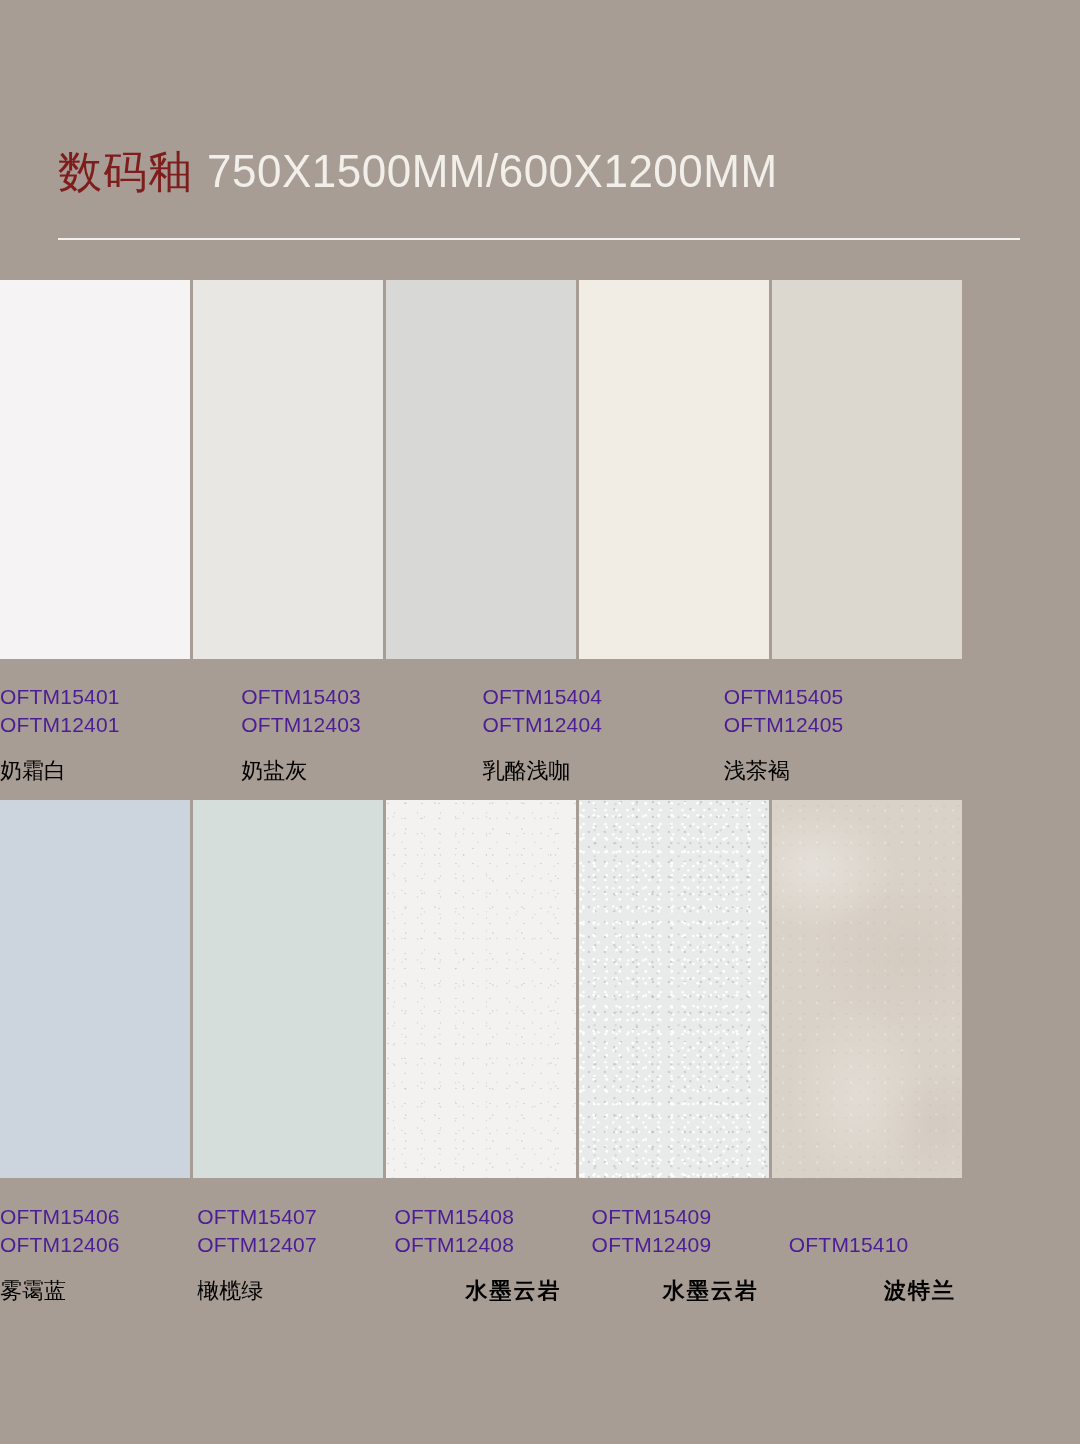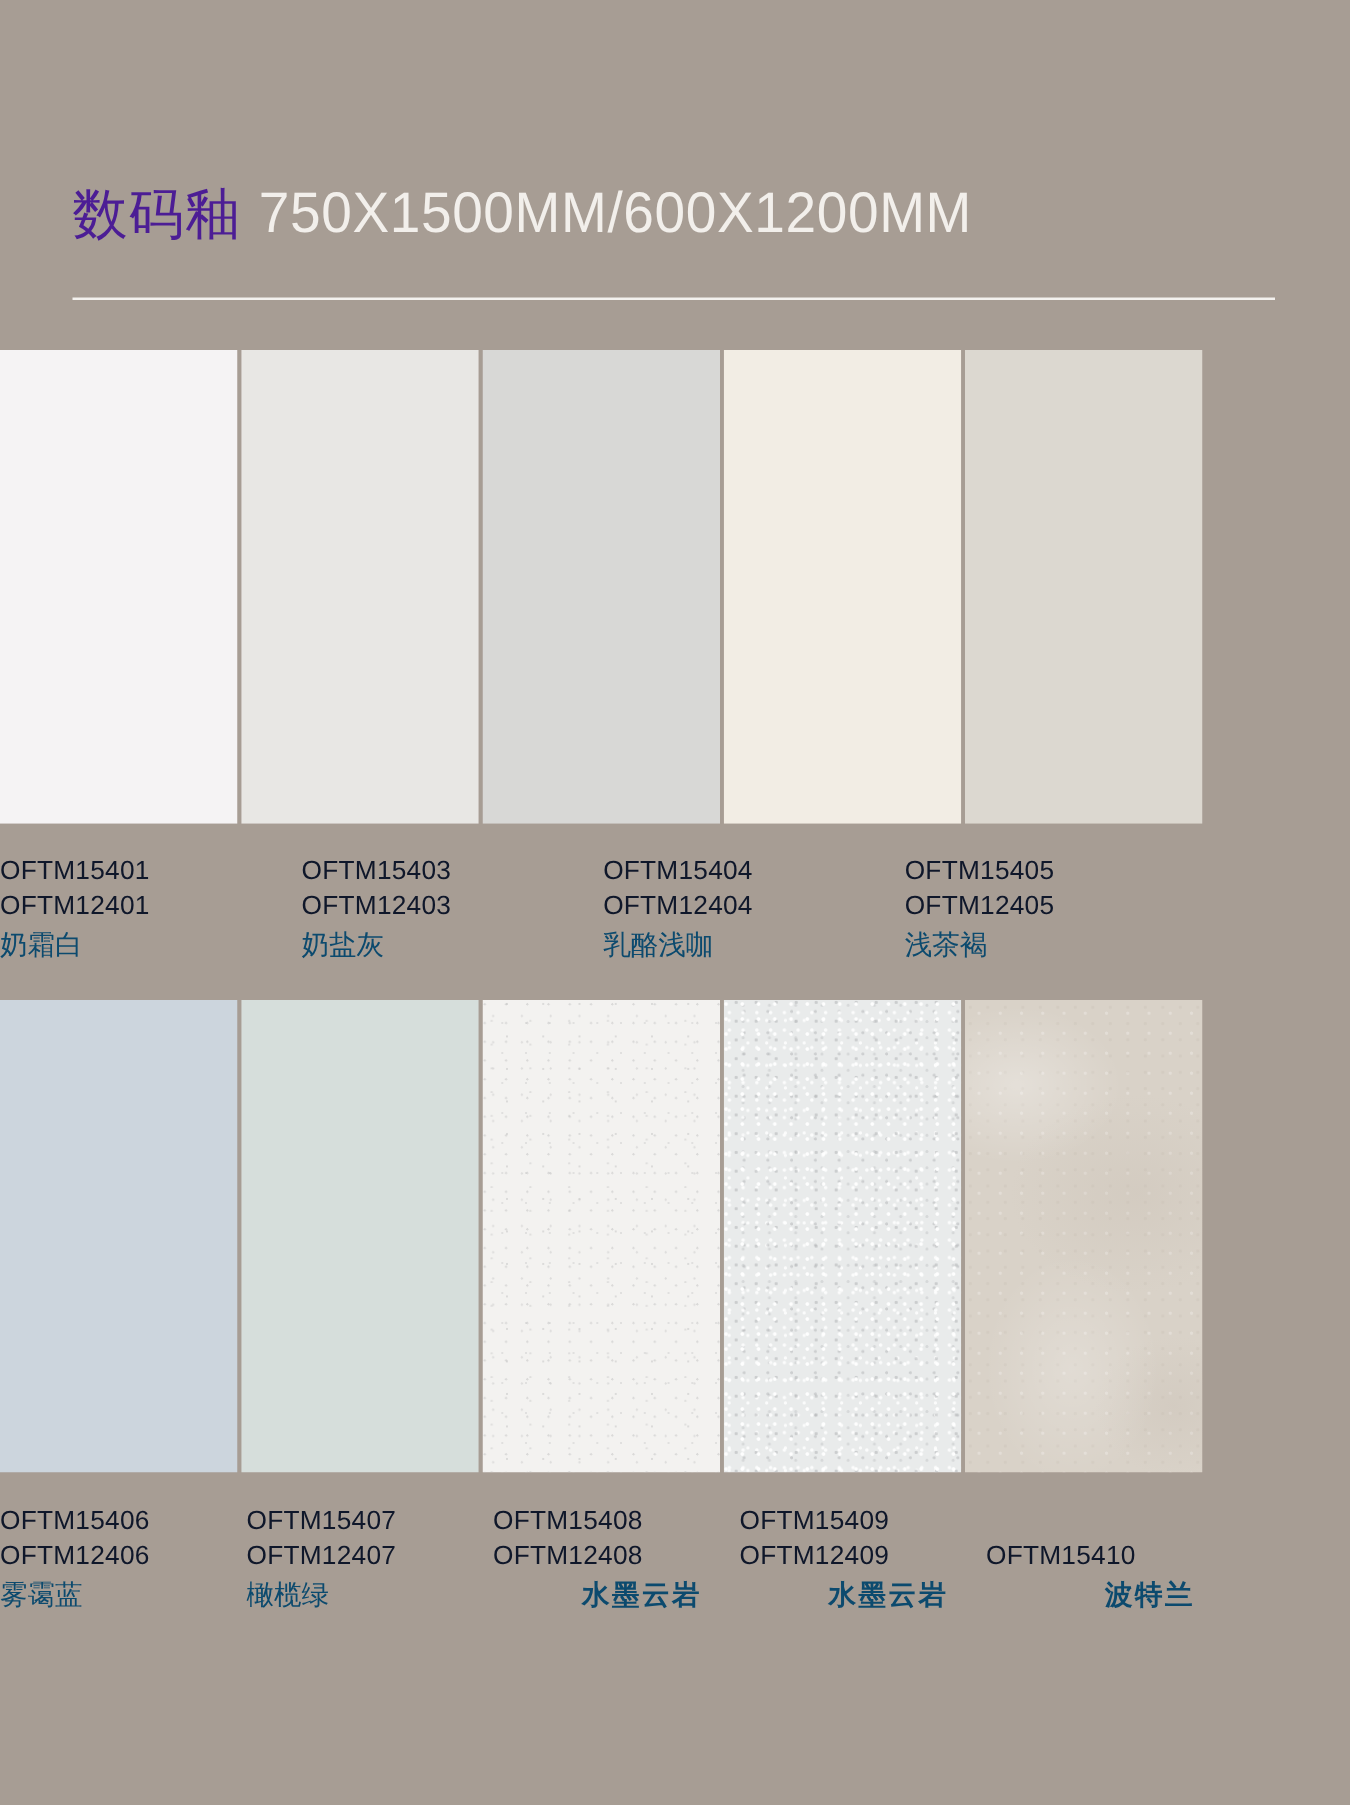--- a/index.html
+++ b/index.html
@@ -32,21 +32,21 @@
     color: #ffffff;
     line-height: 1;
     height: 62px;
     display: flex;
     align-items: baseline;
   }
   .title-cn {
     font-size: 44px;
     font-weight: 400;
     letter-spacing: 1px;
-    color: #4c1d95;
+    color: #7f1d1d;
   }
   .title-size {
     font-size: 44px;
     font-weight: 300;
     letter-spacing: 0.5px;
     margin-left: 14px;
     color: #f2efeb;
     transform: scaleY(1.04);
     transform-origin: left bottom;
   }
@@ -140,33 +140,33 @@
   }
   #caps-1 { top: 683px; }
   #caps-2 { top: 1203px; gap: 24px; }
 
   .cap {
     flex: 1 1 0;
     padding-right: 6px;
     box-sizing: border-box;
   }
   .cap-code {
-    color: #0f172a;
+    color: #4c1d95;
     font-size: 21px;
     font-weight: 300;
     letter-spacing: 0.2px;
     line-height: 28px;
     white-space: nowrap;
   }
   .cap-name {
-    color: #0c4a6e;
+    color: #000000;
     font-size: 22px;
     font-weight: 400;
     line-height: 30px;
-    margin-top: 2px;
+    margin-top: 17px;
     white-space: nowrap;
   }
   .cap-name.bold {
     font-weight: 700;
     letter-spacing: 2px;
     text-align: right;
   }
   .cap.single {
     padding-top: 28px;
   }

